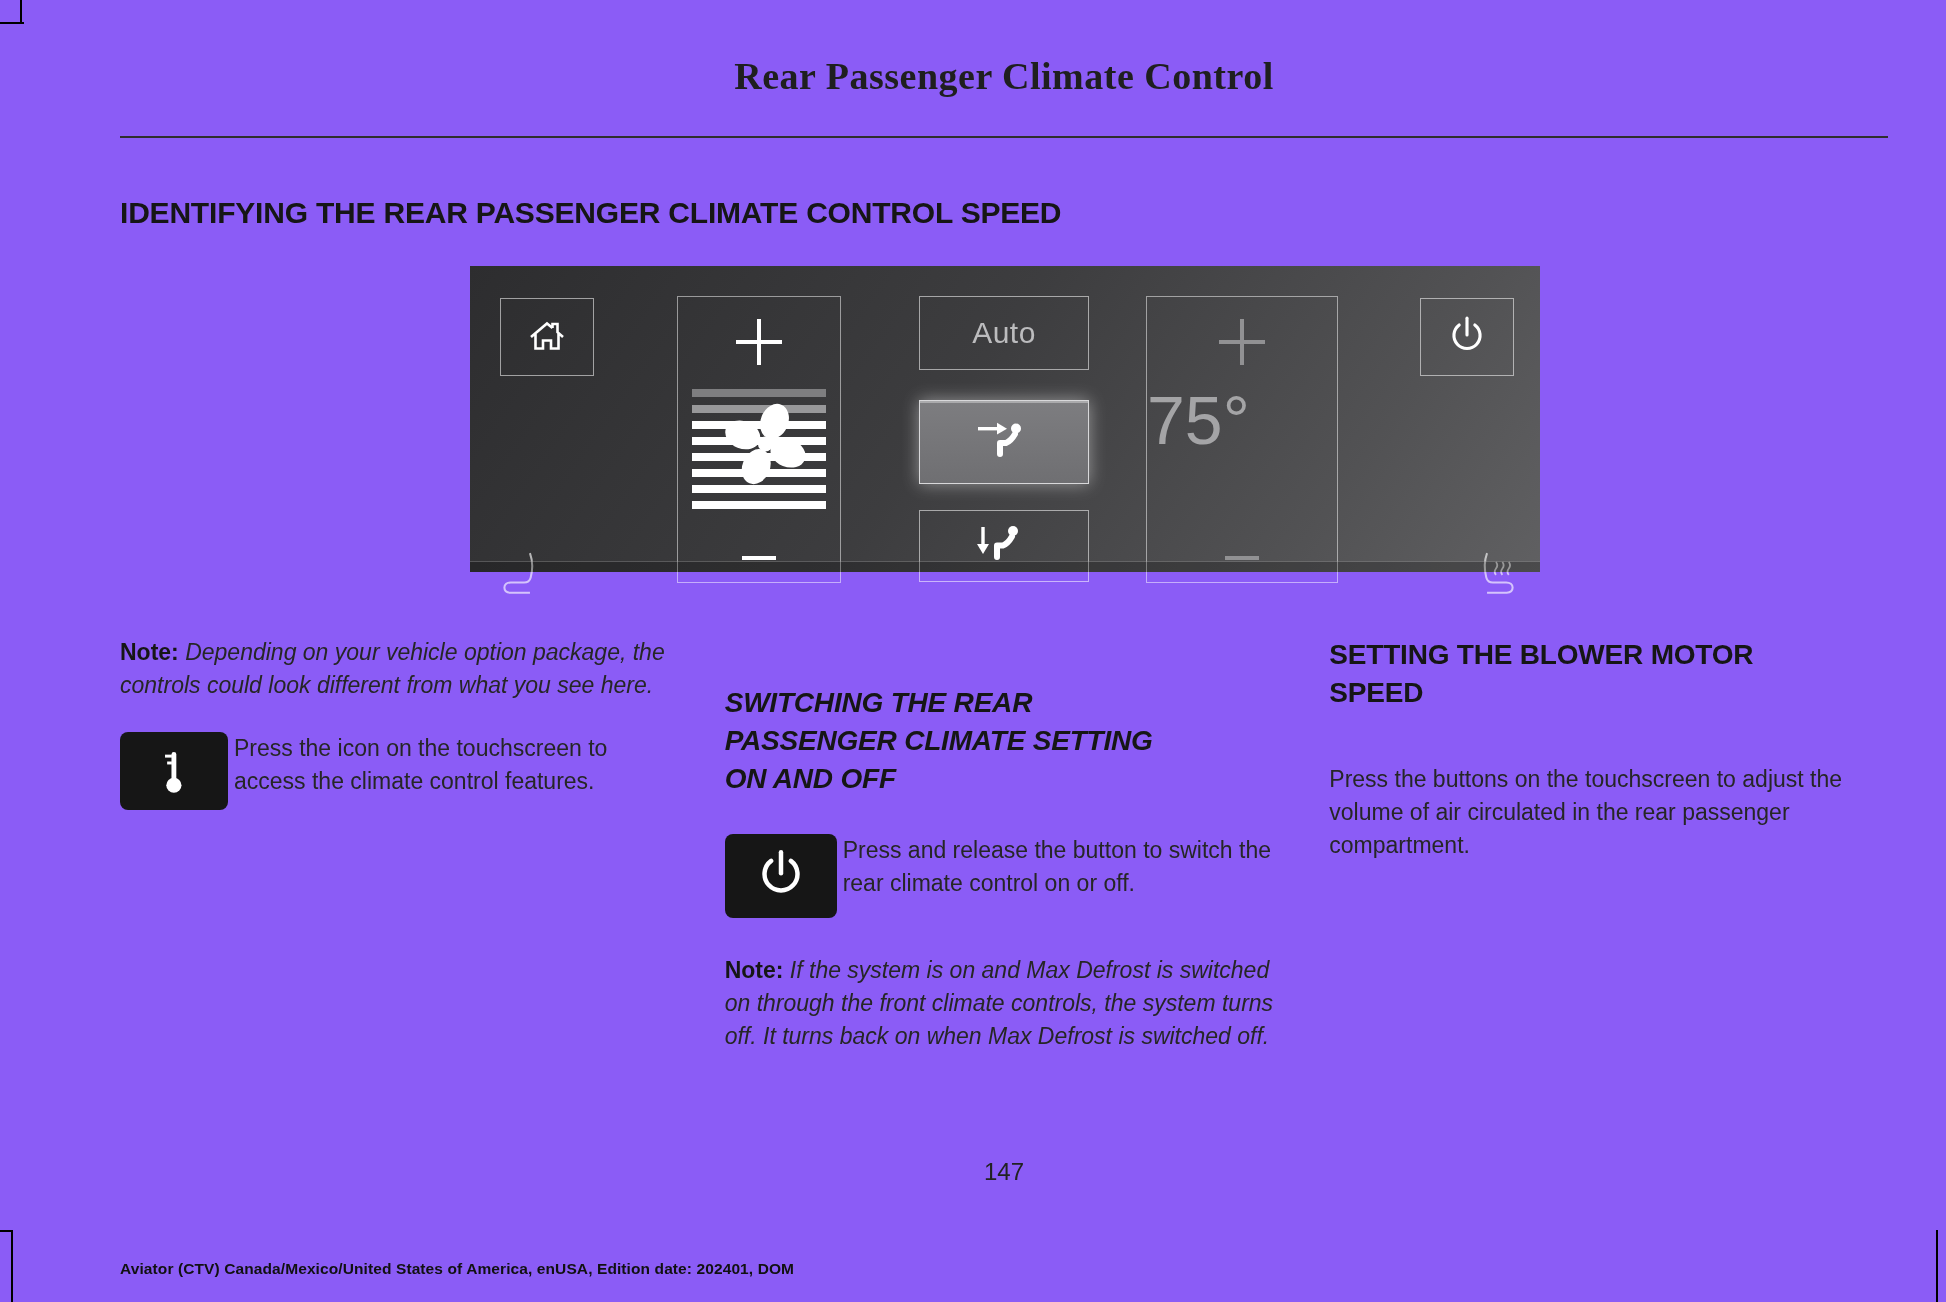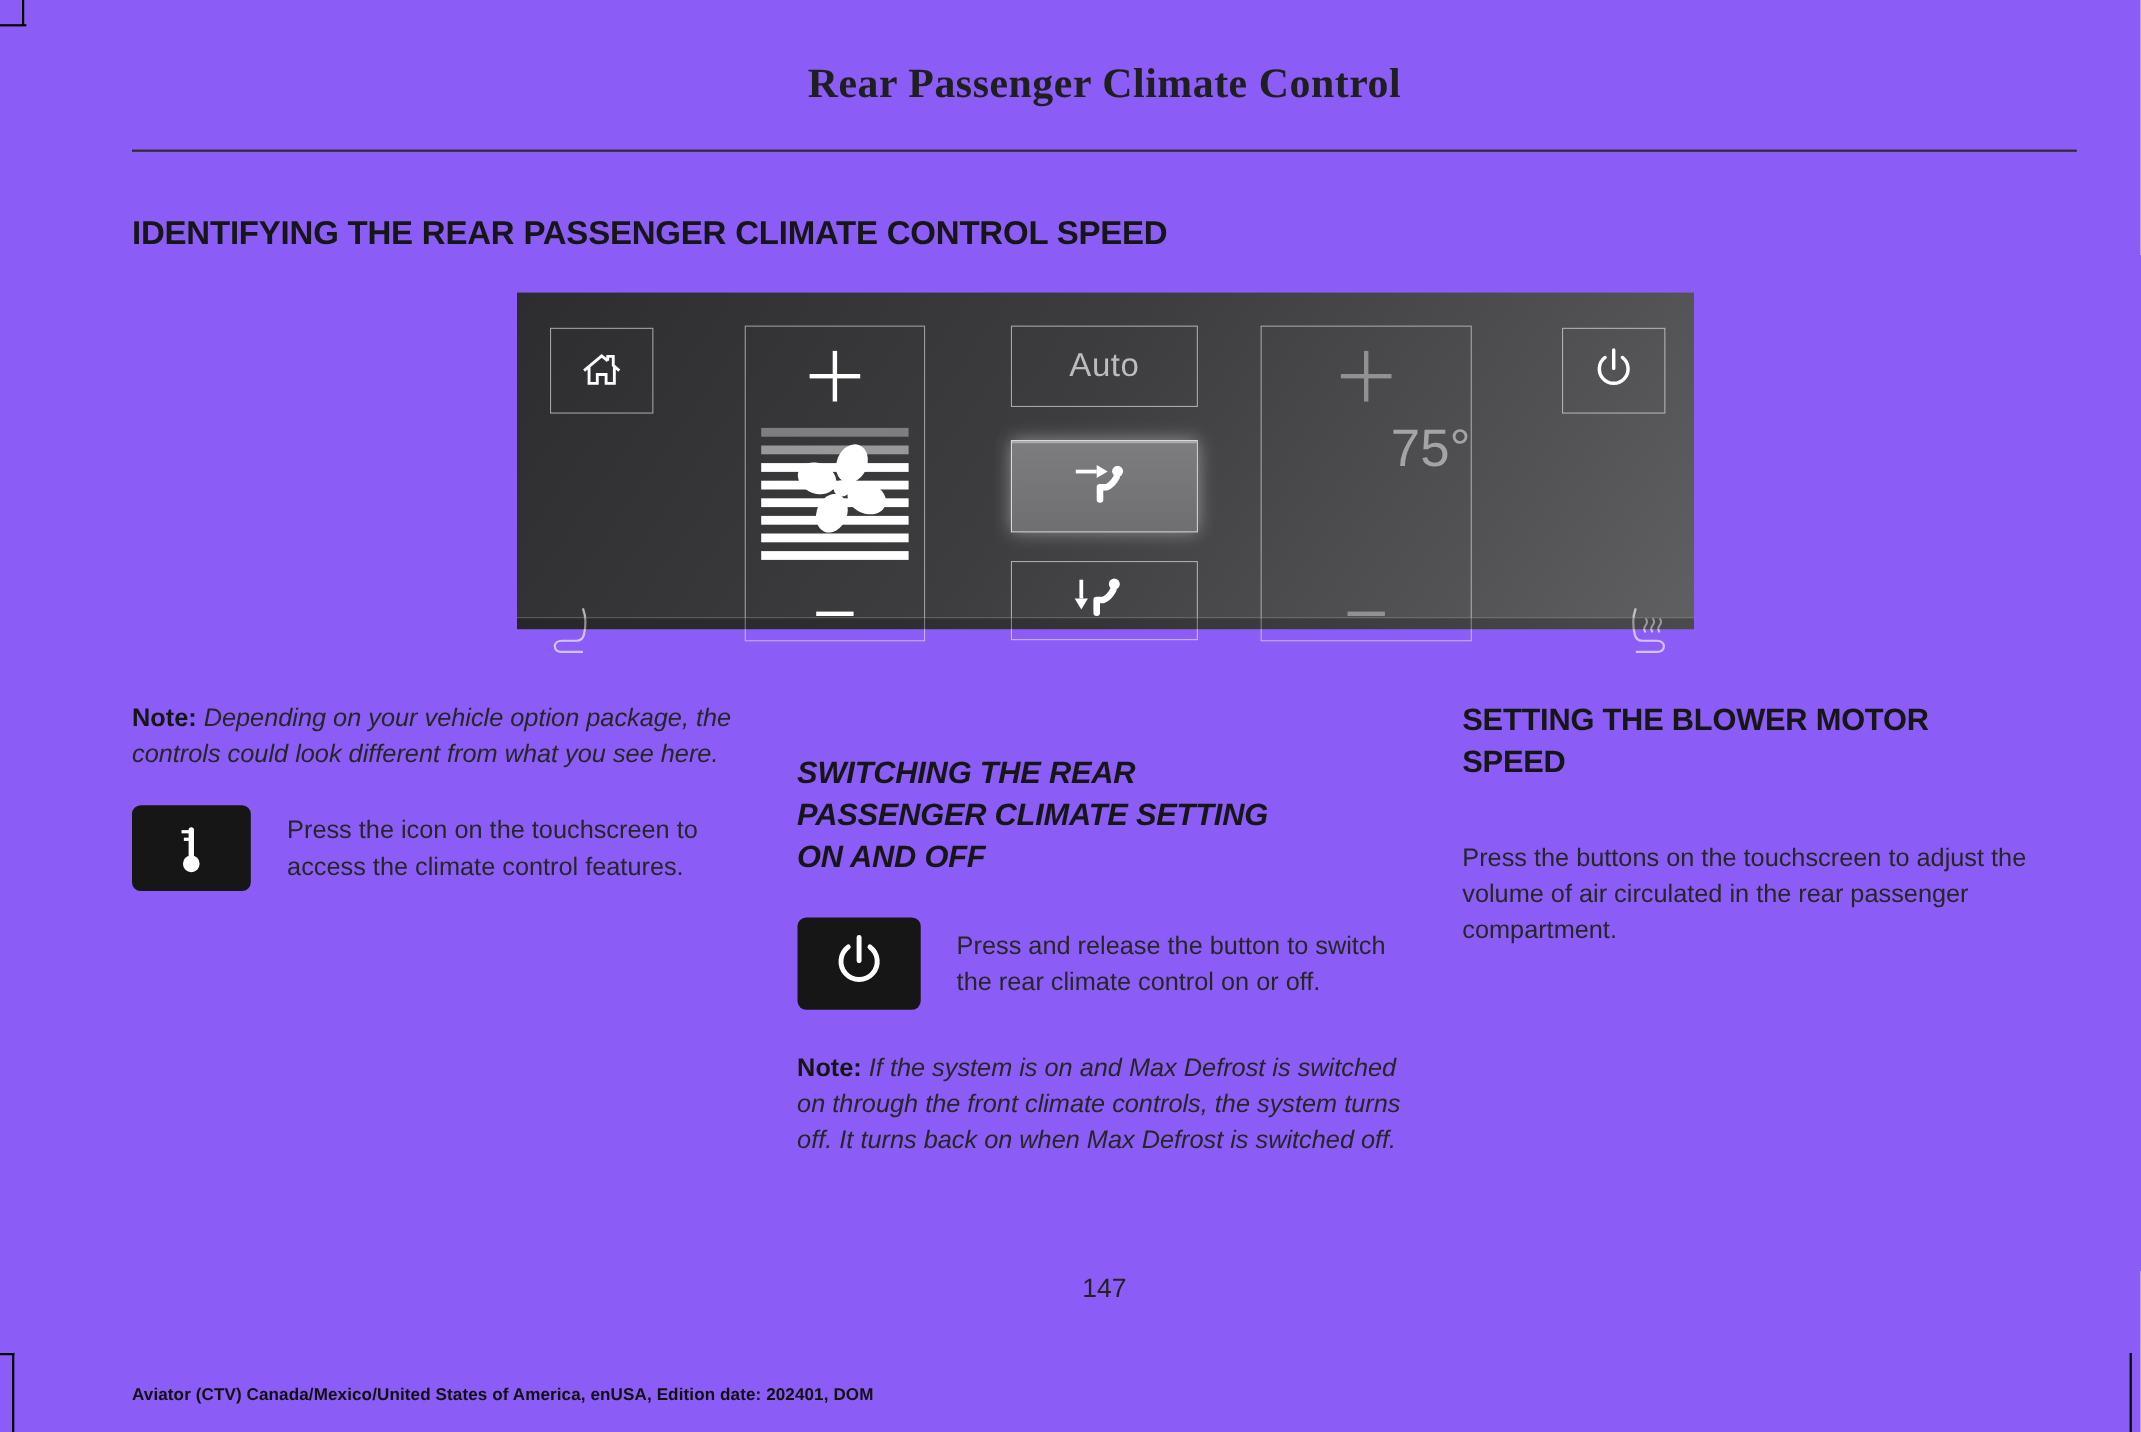--- a/index.html
+++ b/index.html
@@ -67,38 +67,38 @@
   .temp-minus{bottom:22px;}
 
   
   .stripes{position:absolute;left:14px;right:14px;top:92px;}
   .stripes b{display:block;height:8px;margin-bottom:8px;background:#fff;}
   .stripes b:nth-child(1){background:#7e7e80;}
   .stripes b:nth-child(2){background:#98989a;}
   .fan-svg{position:absolute;left:50%;top:94px;transform:translateX(-44%);}
 
   .temp-value{
-    position:absolute;left:0;width:100%;top:86px;text-align:right;
-    font-size:48px;color:#a4a4a6;line-height:1.1;
+    position:absolute;left:0;width:100%;top:86px;text-align:left;
+    font-size:68px;color:#a4a4a6;line-height:1.1;
   }
 
   .seat-corner{position:absolute;opacity:.85;}
   .seat-left{left:28px;top:282px;}
   .seat-right{left:1002px;top:282px;}
 
   
   .cols{
     position:absolute;top:636px;left:0;width:100%;
     display:grid;grid-template-columns:1fr 1fr 1fr;column-gap:46px;
   }
   .cols p{margin:0;font-size:23px;line-height:33px;color:#262626;}
   .note-label{font-weight:700;font-style:normal;color:#161616;}
   .note-text{font-style:italic;}
   .col-h{font-size:28px;line-height:38px;font-weight:700;color:#161616;letter-spacing:-.2px;}
-  .media{display:flex;gap:33px;align-items:center;}
+  .media{display:flex;gap:6px;align-items:flex-start;}
   .icon-block{
     flex:0 0 auto;background:#161616;border-radius:8px;
     display:flex;align-items:center;justify-content:center;
   }
   .thermo-block{width:108px;height:78px;}
   .power-block{width:112px;height:84px;}
 
   .mid-col{padding-top:48px;}
   .left-col .media{margin-top:30px;}
   .mid-col .col-h{margin-bottom:36px;font-style:italic;}

